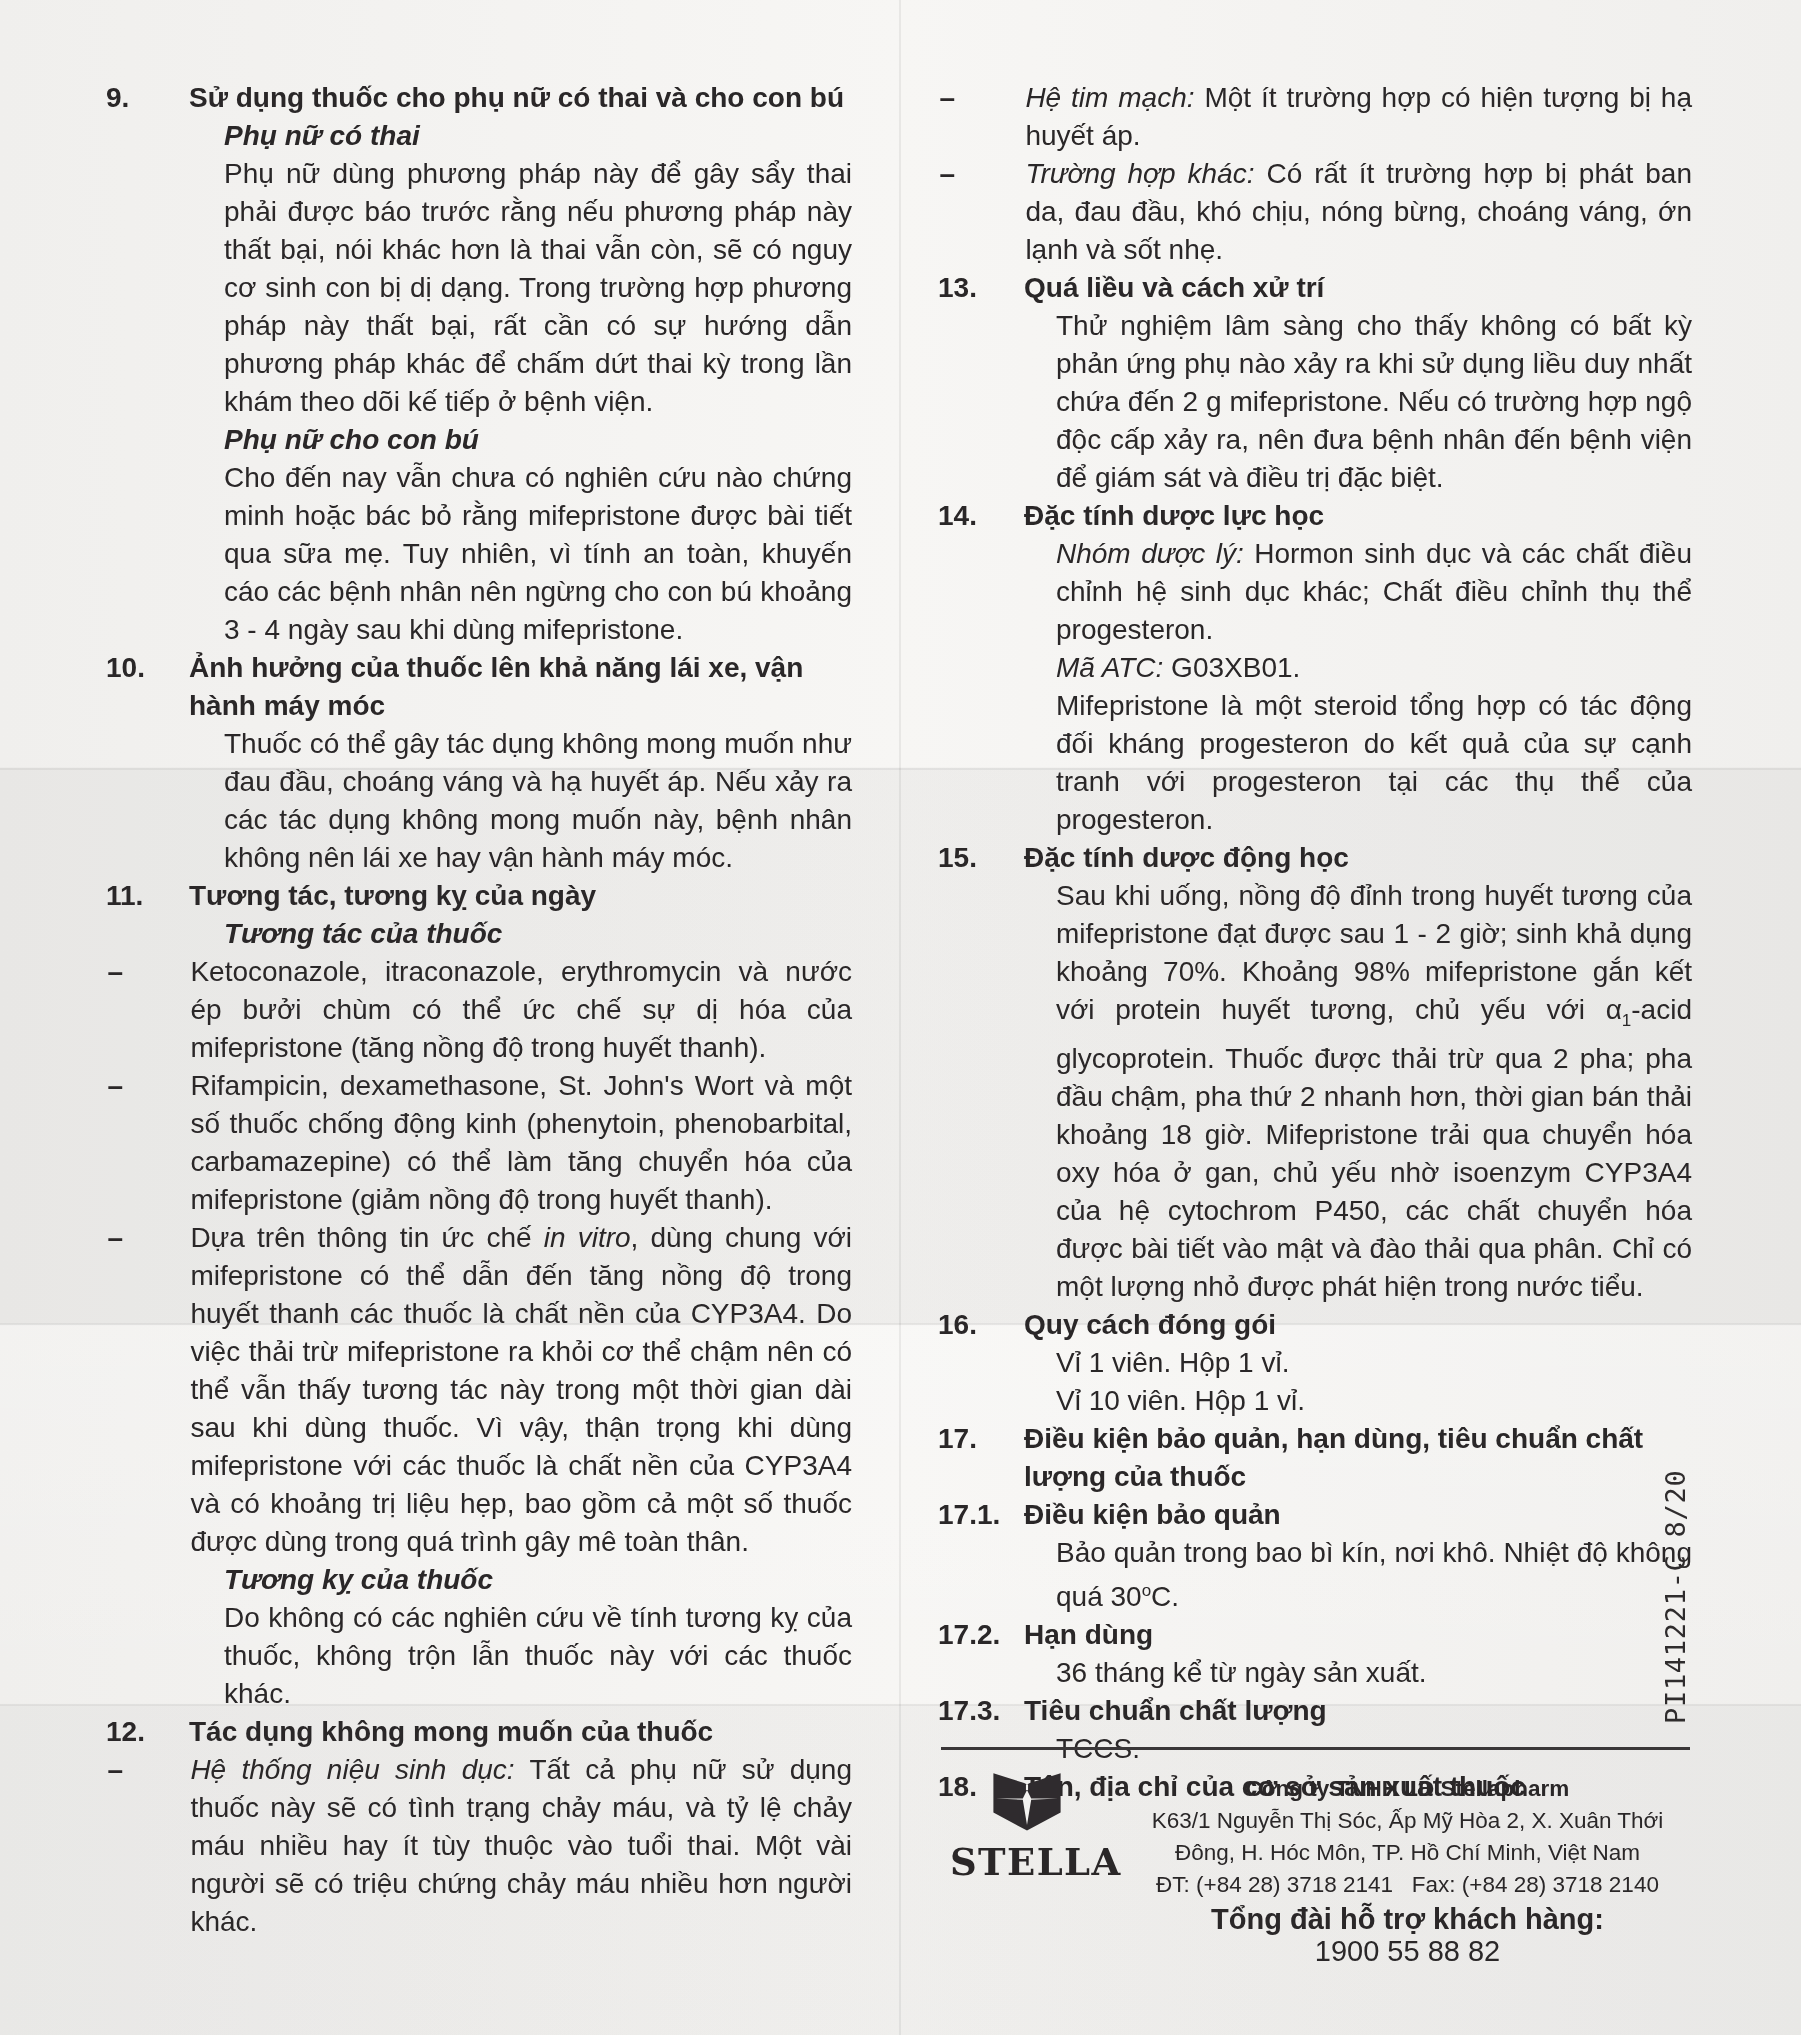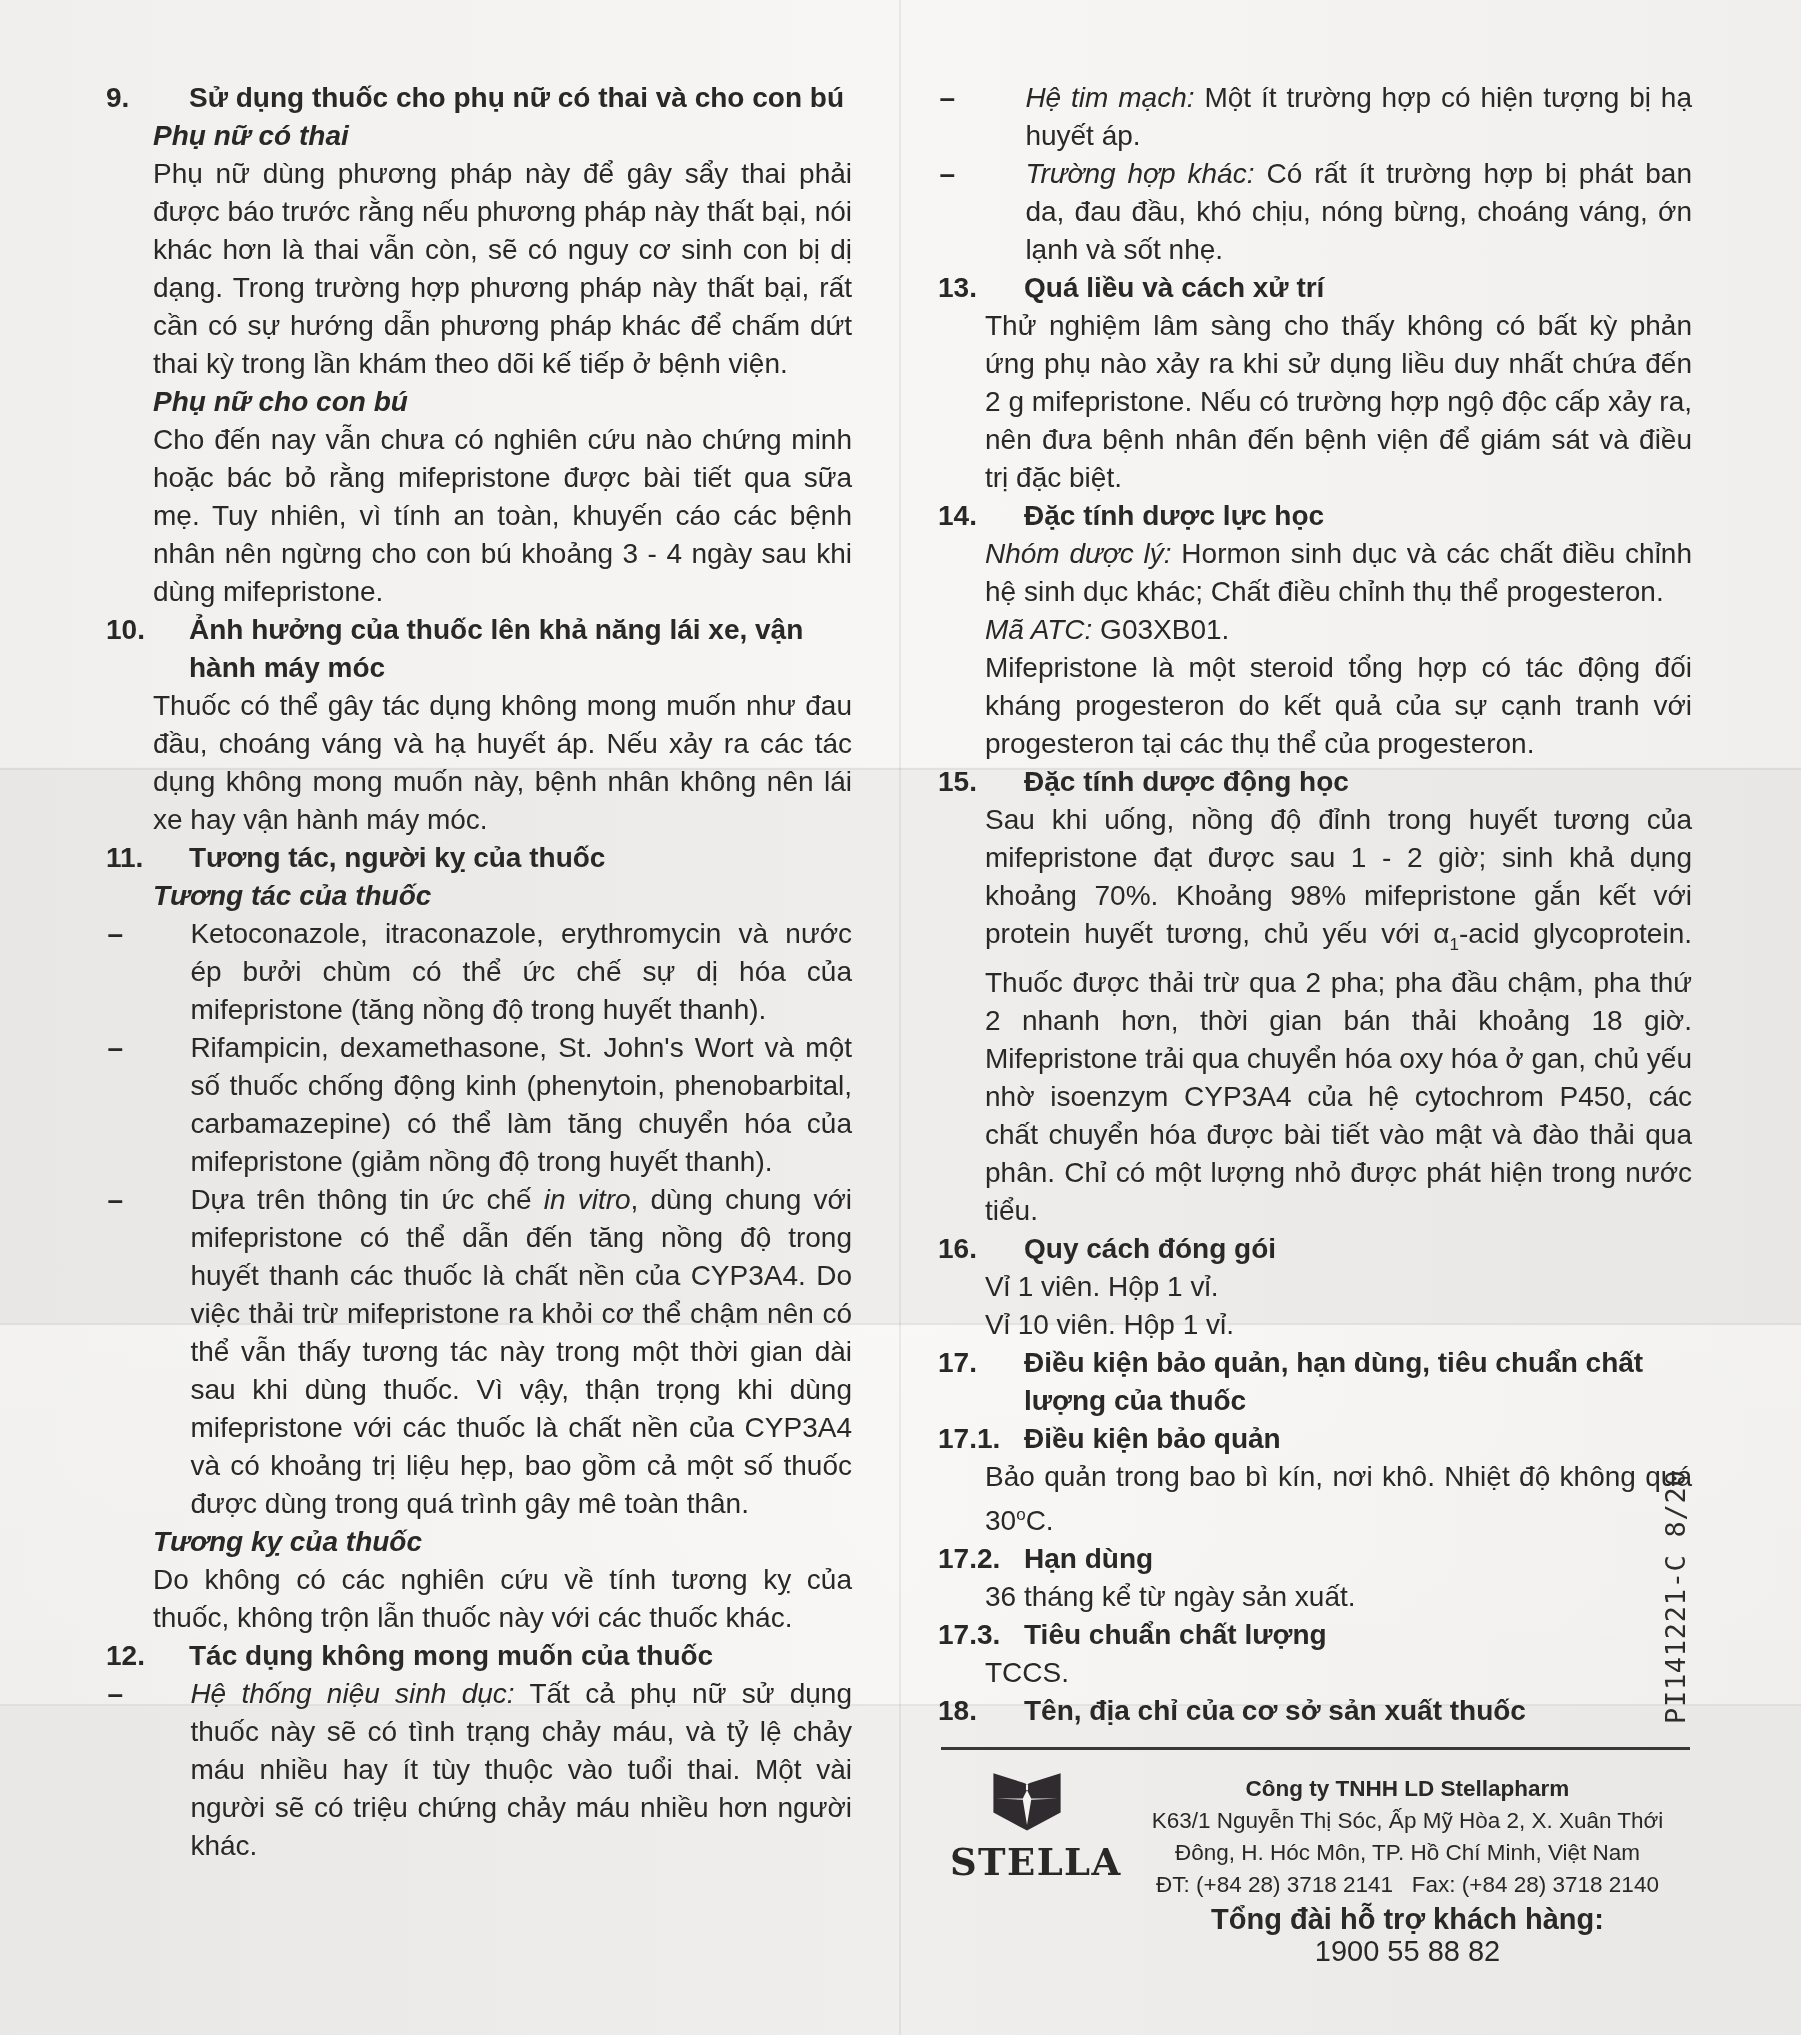--- a/index.html
+++ b/index.html
@@ -25,21 +25,21 @@
 
   .row { display:flex; }
   .num { flex:0 0 83px; font-weight:bold; }
   .col.right .num { flex:0 0 86px; }
   .dash { flex:0 0 83px; font-weight:bold; padding-left:1.4px; }
   .col.right .dash { flex:0 0 86px; }
   .body { flex:1; text-align:justify; }
   .head { font-weight:bold; }
   .sub { font-style:italic; font-weight:bold; }
   .it { font-style:italic; }
-  .indent { margin-left:47px; text-align:justify; }
+  .indent { margin-left:118px; text-align:justify; }
   .col.right .indent { }
   sub.s { font-size:17px; }
   sup.s { font-size:17px; }
 
   .divider { position:absolute; left:941px; top:1747px; width:749px; height:2.8px; background:#3a3738; }
   .vcode {
     position:absolute; left:1660px; top:1724px;
     transform-origin:left top; transform:rotate(-90deg);
     font-family:"DejaVu Sans Mono", monospace; font-size:27px; letter-spacing:0.7px;
     color:#2f2c2d; white-space:nowrap;
@@ -72,21 +72,21 @@
   <div class="indent">Cho đến nay vẫn chưa có nghiên cứu nào chứng minh hoặc bác bỏ rằng mifepristone được bài tiết qua sữa mẹ. Tuy nhiên, vì tính an toàn, khuyến cáo các bệnh nhân nên ngừng cho con bú khoảng 3 - 4 ngày sau khi dùng mifepristone.</div>
 
   <div class="row">
     <span class="num">10.</span>
     <span class="head">Ảnh hưởng của thuốc lên khả năng lái xe, vận hành máy móc</span>
   </div>
   <div class="indent">Thuốc có thể gây tác dụng không mong muốn như đau đầu, choáng váng và hạ huyết áp. Nếu xảy ra các tác dụng không mong muốn này, bệnh nhân không nên lái xe hay vận hành máy móc.</div>
 
   <div class="row">
     <span class="num">11.</span>
-    <span class="head">Tương tác, người kỵ của thuốc</span>
+    <span class="head">Tương tác, tương kỵ của ngày</span>
   </div>
   <div class="indent sub">Tương tác của thuốc</div>
   <div class="row">
     <span class="dash">–</span>
     <span class="body">Ketoconazole, itraconazole, erythromycin và nước ép bưởi chùm có thể ức chế sự dị hóa của mifepristone (tăng nồng độ trong huyết thanh).</span>
   </div>
   <div class="row">
     <span class="dash">–</span>
     <span class="body">Rifampicin, dexamethasone, St. John's Wort và một số thuốc chống động kinh (phenytoin, phenobarbital, carbamazepine) có thể làm tăng chuyển hóa của mifepristone (giảm nồng độ trong huyết thanh).</span>
   </div>

